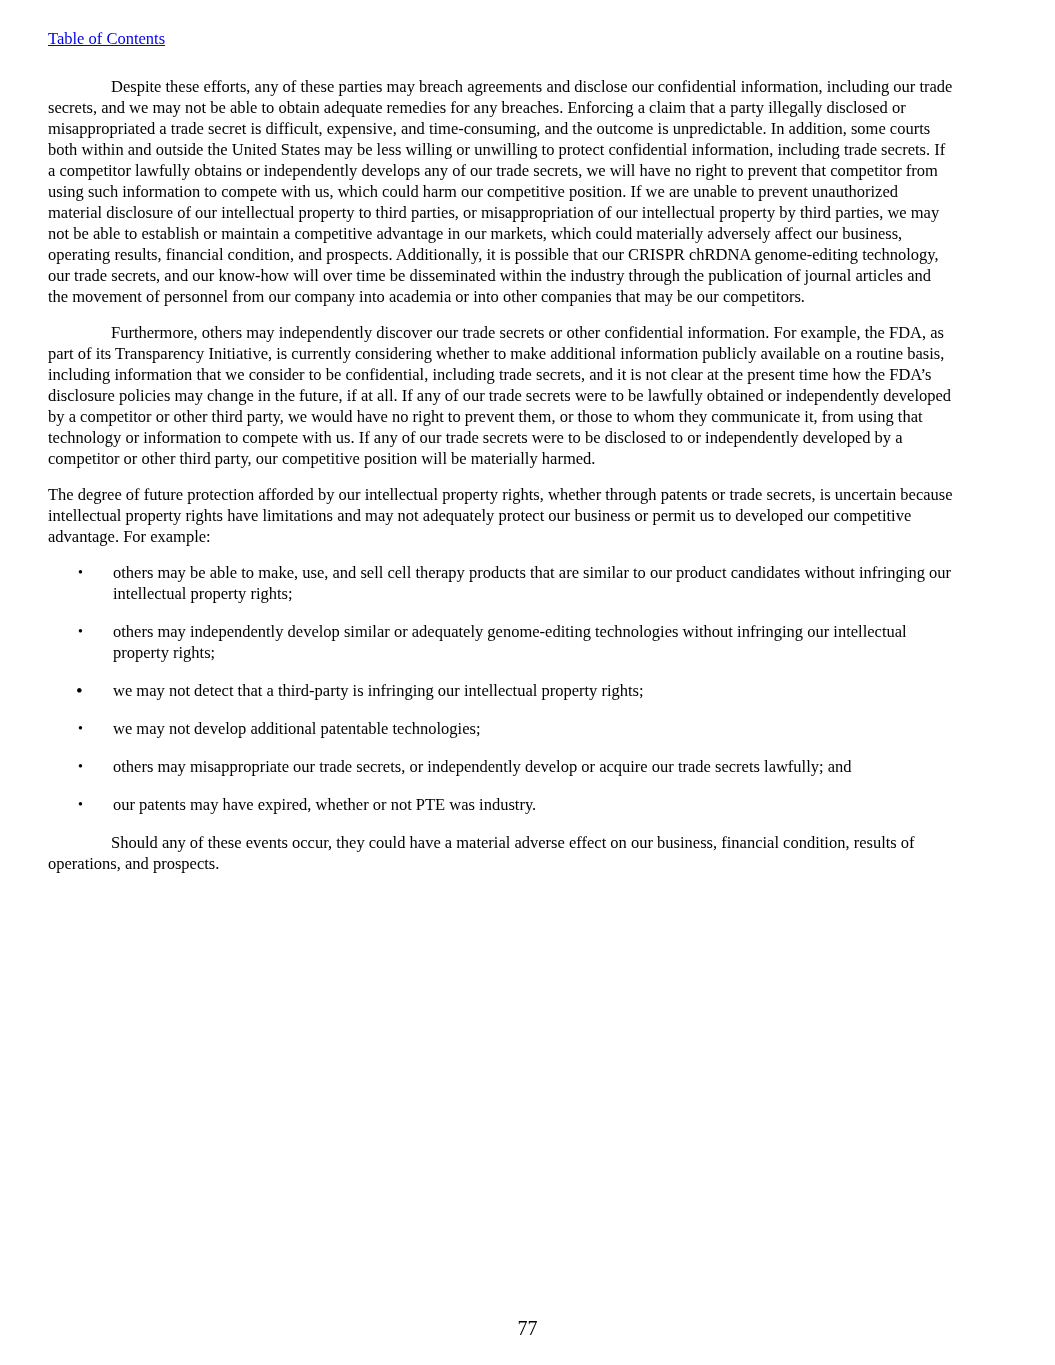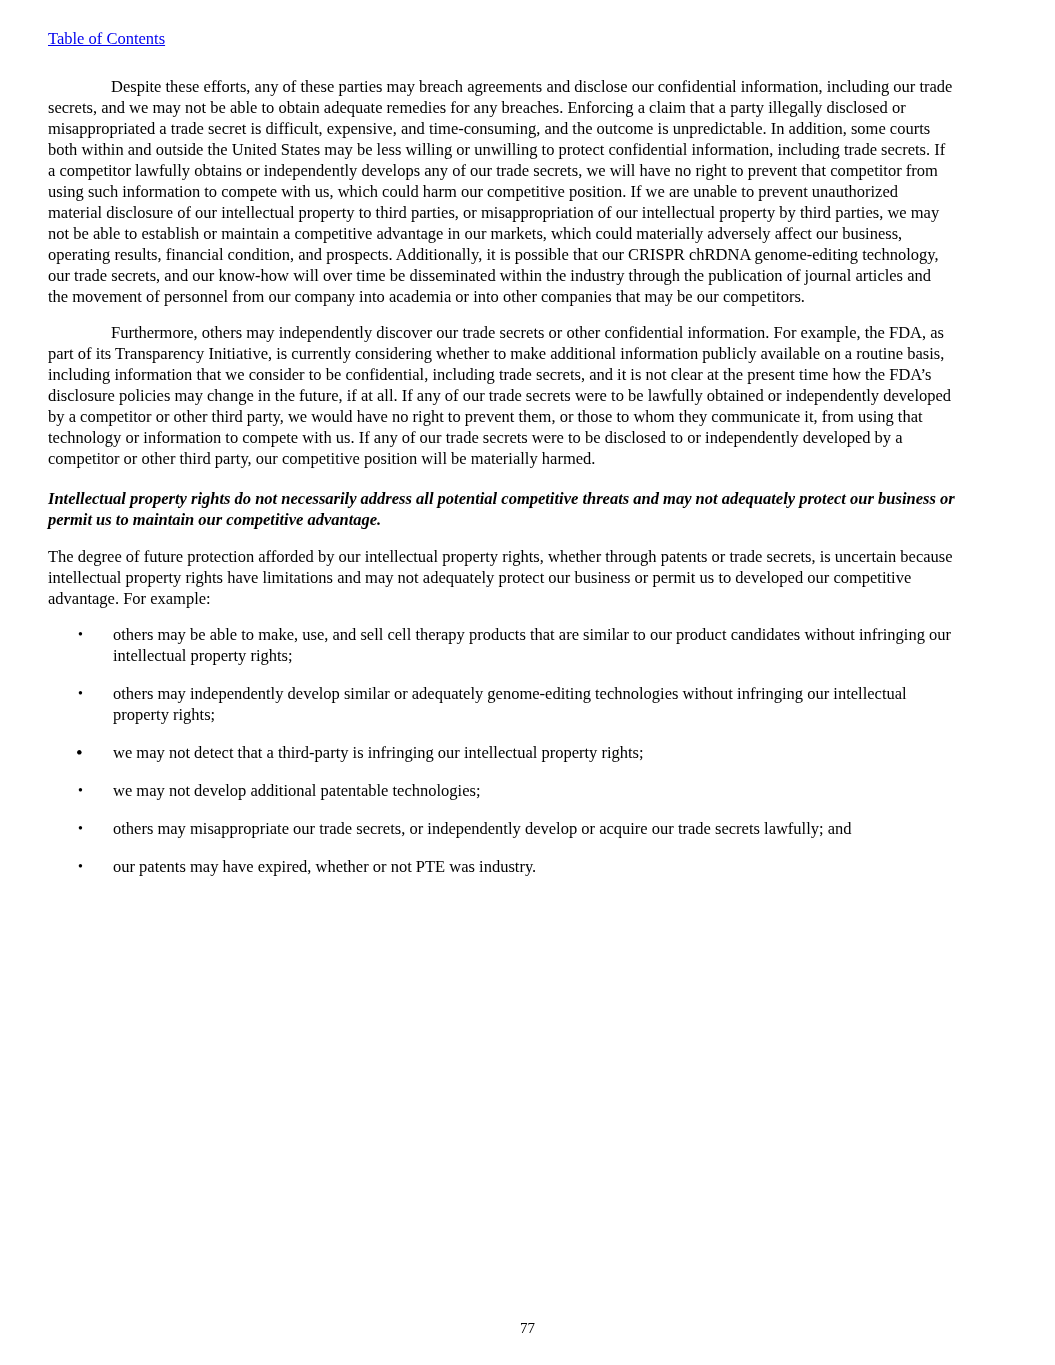--- a/index.html
+++ b/index.html
@@ -73,34 +73,33 @@
   .bullet-text {
     flex: 1;
   }
 
   .page-number {
     position: absolute;
     bottom: 26px;
     left: 0;
     width: 100%;
     text-align: center;
-    font-size: 15px;
+    font-size: 20px;
   }
 </style>
 </head>
 <body>
 
 <div class="page">
 
   <a href="#" class="toc-link">Table of Contents</a>
 
   <div class="content" id="content-blocks">
       <p class="para indent">Despite these efforts, any of these parties may breach agreements and disclose our confidential information, including our trade secrets, and we may not be able to obtain adequate remedies for any breaches. Enforcing a claim that a party illegally disclosed or misappropriated a trade secret is difficult, expensive, and time-consuming, and the outcome is unpredictable. In addition, some courts both within and outside the United States may be less willing or unwilling to protect confidential information, including trade secrets. If a competitor lawfully obtains or independently develops any of our trade secrets, we will have no right to prevent that competitor from using such information to compete with us, which could harm our competitive position. If we are unable to prevent unauthorized material disclosure of our intellectual property to third parties, or misappropriation of our intellectual property by third parties, we may not be able to establish or maintain a competitive advantage in our markets, which could materially adversely affect our business, operating results, financial condition, and prospects. Additionally, it is possible that our CRISPR chRDNA genome-editing technology, our trade secrets, and our know-how will over time be disseminated within the industry through the publication of journal articles and the movement of personnel from our company into academia or into other companies that may be our competitors.</p>
       <p class="para indent">Furthermore, others may independently discover our trade secrets or other confidential information. For example, the FDA, as part of its Transparency Initiative, is currently considering whether to make additional information publicly available on a routine basis, including information that we consider to be confidential, including trade secrets, and it is not clear at the present time how the FDA’s disclosure policies may change in the future, if at all. If any of our trade secrets were to be lawfully obtained or independently developed by a competitor or other third party, we would have no right to prevent them, or those to whom they communicate it, from using that technology or information to compete with us. If any of our trade secrets were to be disclosed to or independently developed by a competitor or other third party, our competitive position will be materially harmed.</p>
-      <h2 class="section-heading">Intellectual property rights do not necessarily address all potential competitive threats and may not adequately protect our business or permit us to maintain our competitive advantage.</h2>
       <p class="para">The degree of future protection afforded by our intellectual property rights, whether through patents or trade secrets, is uncertain because intellectual property rights have limitations and may not adequately protect our business or permit us to developed our competitive advantage. For example:</p>
       <div class="bullet-row">
         <div class="bullet-marker">•</div>
         <div class="bullet-text">others may be able to make, use, and sell cell therapy products that are similar to our product candidates without infringing our intellectual property rights;</div>
       </div>
       <div class="bullet-row">
         <div class="bullet-marker">•</div>
         <div class="bullet-text">others may independently develop similar or adequately genome-editing technologies without infringing our intellectual property rights;</div>
       </div>
       <div class="bullet-row">
@@ -112,17 +111,18 @@
         <div class="bullet-text">we may not develop additional patentable technologies;</div>
       </div>
       <div class="bullet-row">
         <div class="bullet-marker">•</div>
         <div class="bullet-text">others may misappropriate our trade secrets, or independently develop or acquire our trade secrets lawfully; and</div>
       </div>
       <div class="bullet-row">
         <div class="bullet-marker">•</div>
         <div class="bullet-text">our patents may have expired, whether or not PTE was industry.</div>
       </div>
+      <p class="para indent">Should any of these events occur, they could have a material adverse effect on our business, financial condition, results of operations, and prospects.</p>
     </div>
 
 </div>
 
 <div class="page-number">77</div>
 
 </body></html>

